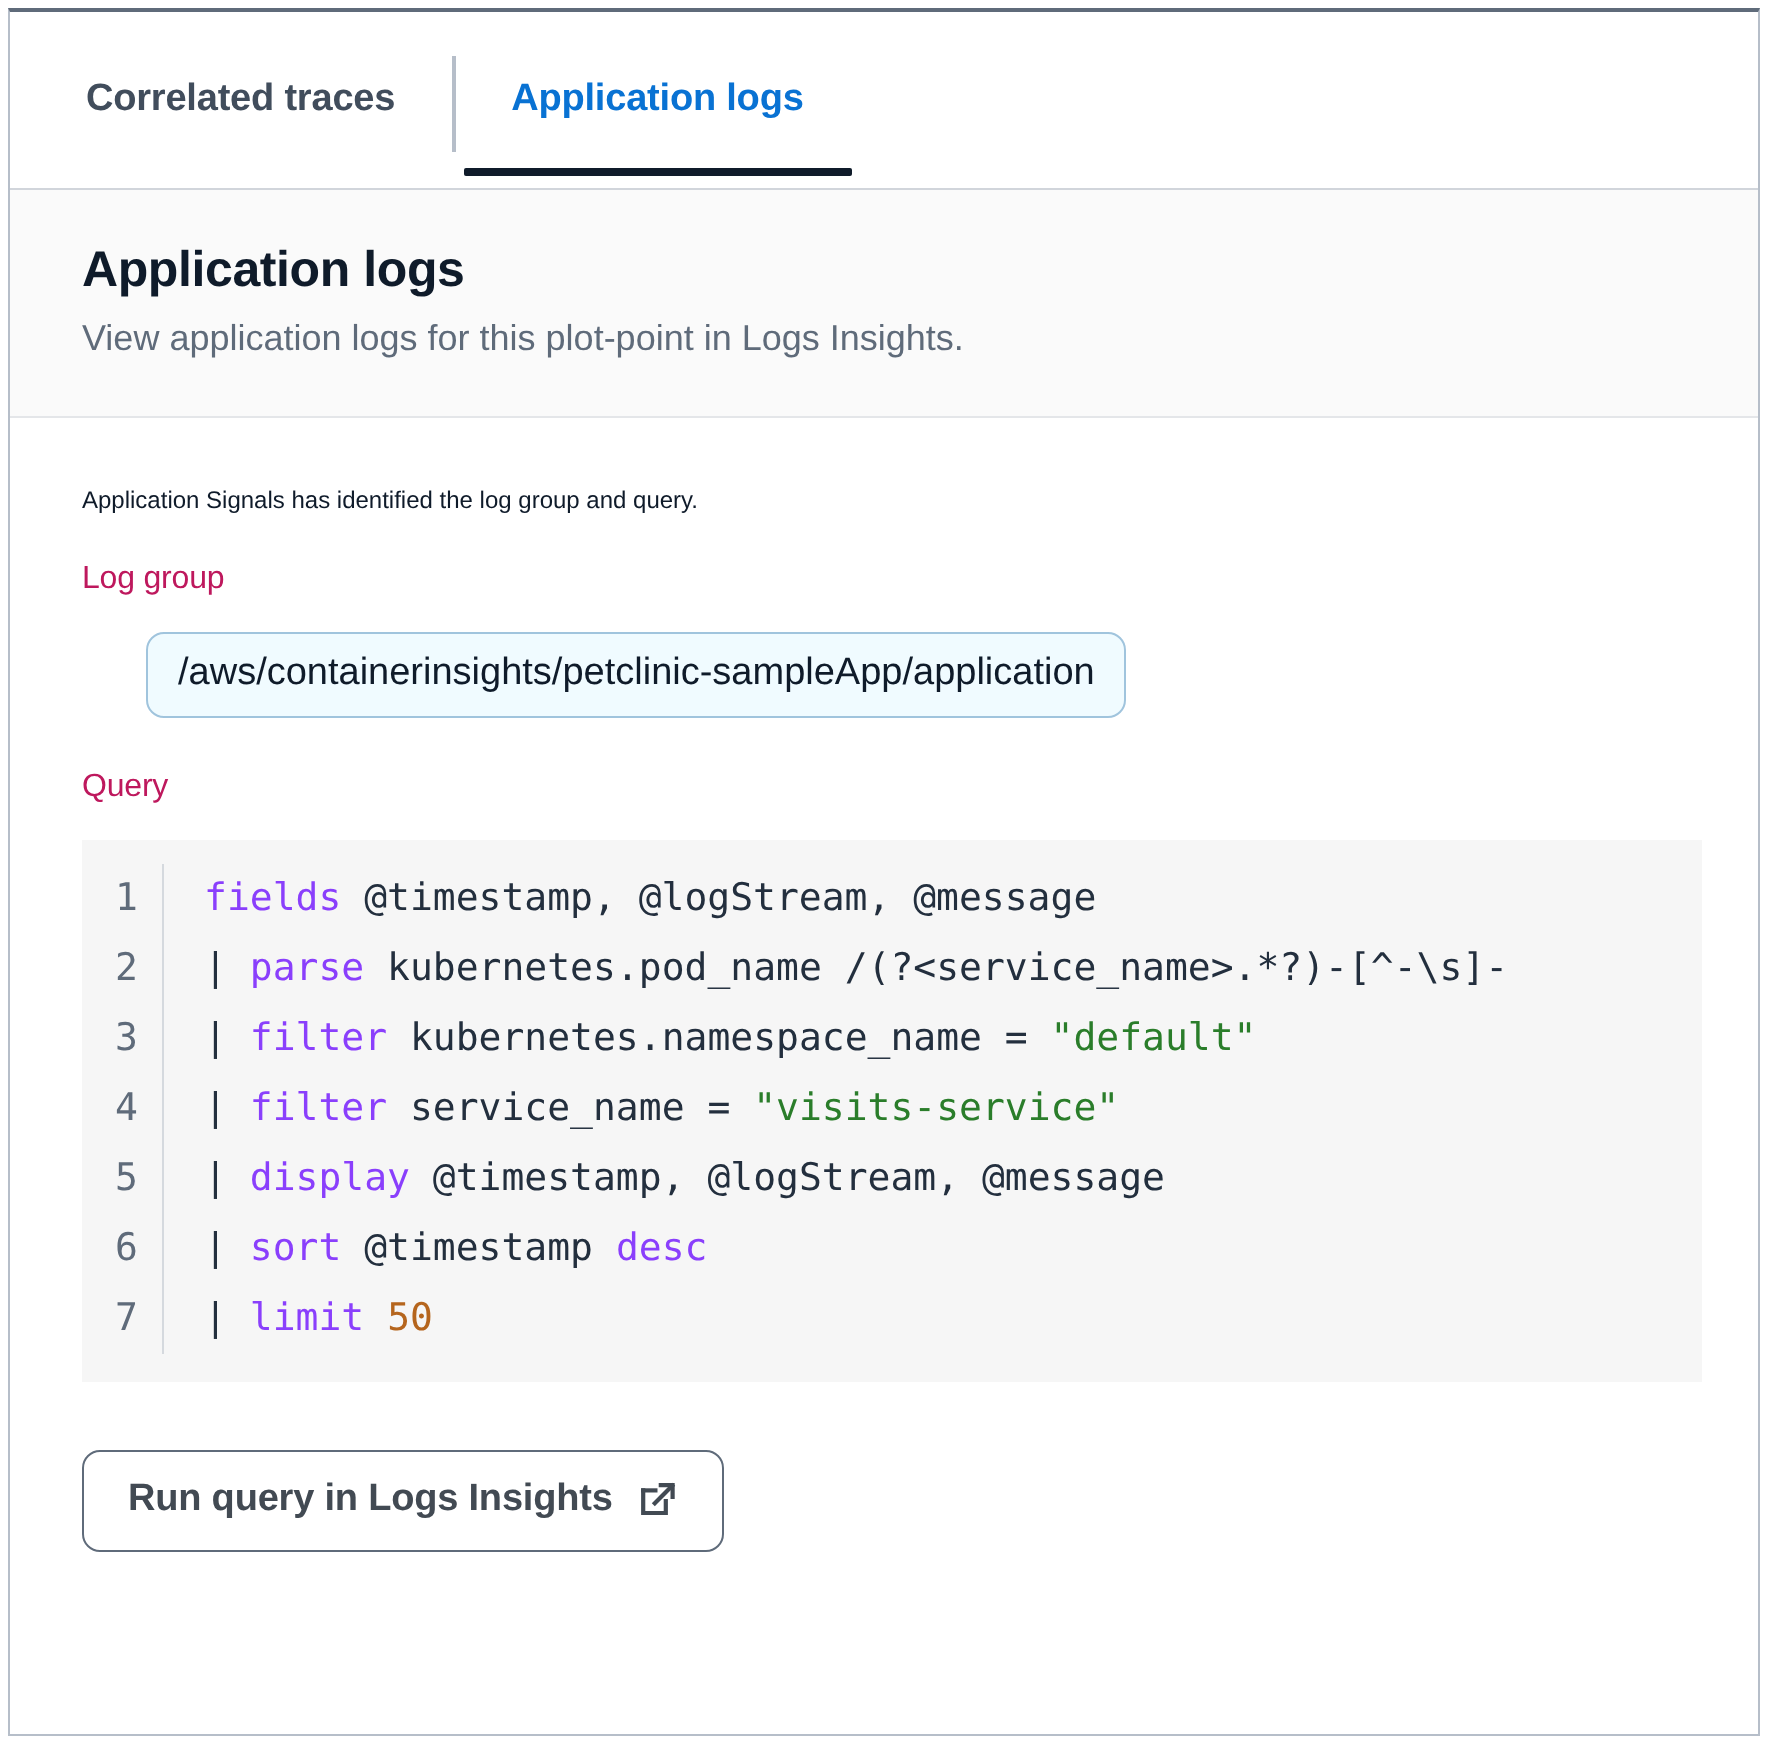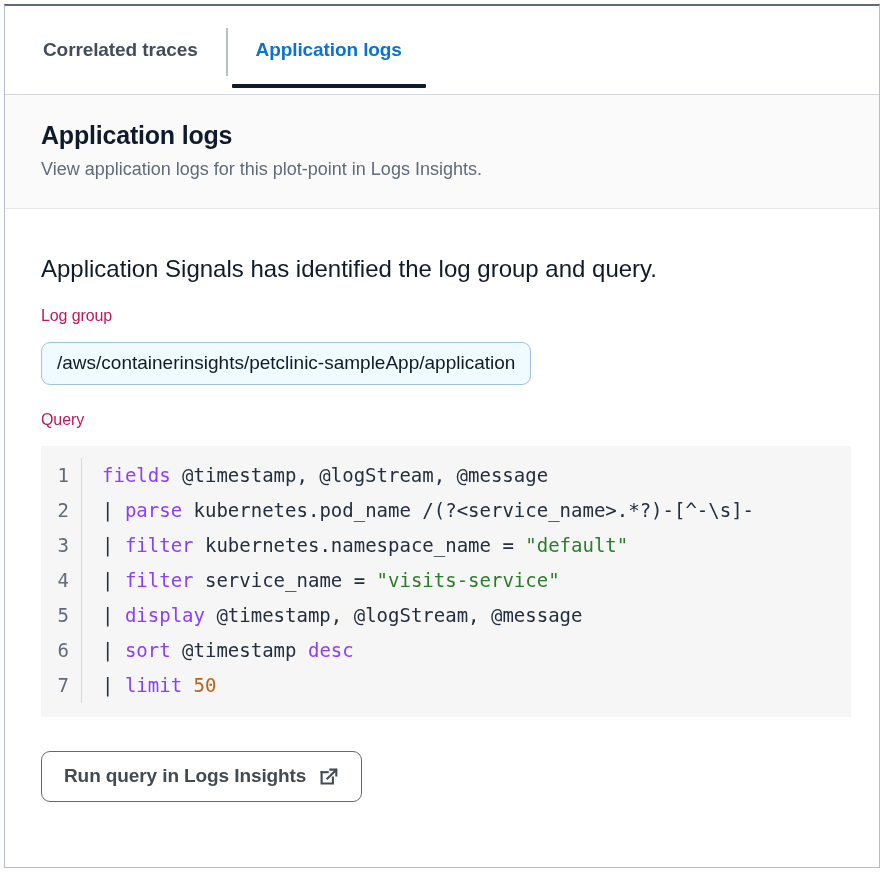--- a/index.html
+++ b/index.html
@@ -96,41 +96,42 @@
     margin: 0;
   }
 
   
   .body {
     padding: 34px 36px 0 36px;
     background: #ffffff;
     box-sizing: border-box;
   }
   .intro {
-    font-size: 24px;
+    font-size: 12px;
     color: #0f1b2a;
-    margin: 12px 0 24px 0;
+    margin: 0 0 24px 0;
   }
   .field-label {
     font-size: 16px;
     font-weight: normal;
     color: #be185d;
     margin: 0 0 17px 0;
     letter-spacing: -0.1px;
   }
   .loggroup-box {
     display: inline-block;
     background: #f0fbff;
     border: 1px solid #a0c4dd;
     border-radius: 9px;
     padding: 9px 15px 10px 15px;
     font-size: 19px;
     color: #0f1b2a;
     box-sizing: border-box;
     margin-bottom: 26px;
+    margin-left: 32px;
   }
 
   
   .code-block {
     background: #f6f6f6;
     width: 810px;
     box-sizing: border-box;
     overflow: hidden;
     padding: 12px 0 14px 0;
     margin-bottom: 34px;
@@ -162,21 +163,21 @@
     box-sizing: border-box;
   }
   .kw   { color: #8a3ffc; margin-top: 39px; }
   .str  { color: #2a7d2a; }
   .num  { color: #b5651d; }
   .pipe { color: #232f3e; }
 
   
   .btn {
     display: inline-flex;
-    align-items: flex-end;
+    align-items: center;
     gap: 13px;
     background: #ffffff;
     border: 1px solid #5f6b7a;
     border-radius: 9px;
     padding: 13px 22px 14px 22px;
     font-size: 19px;
     font-weight: bold;
     color: #424a53;
     cursor: pointer;
     font-family: "Liberation Sans", sans-serif;

